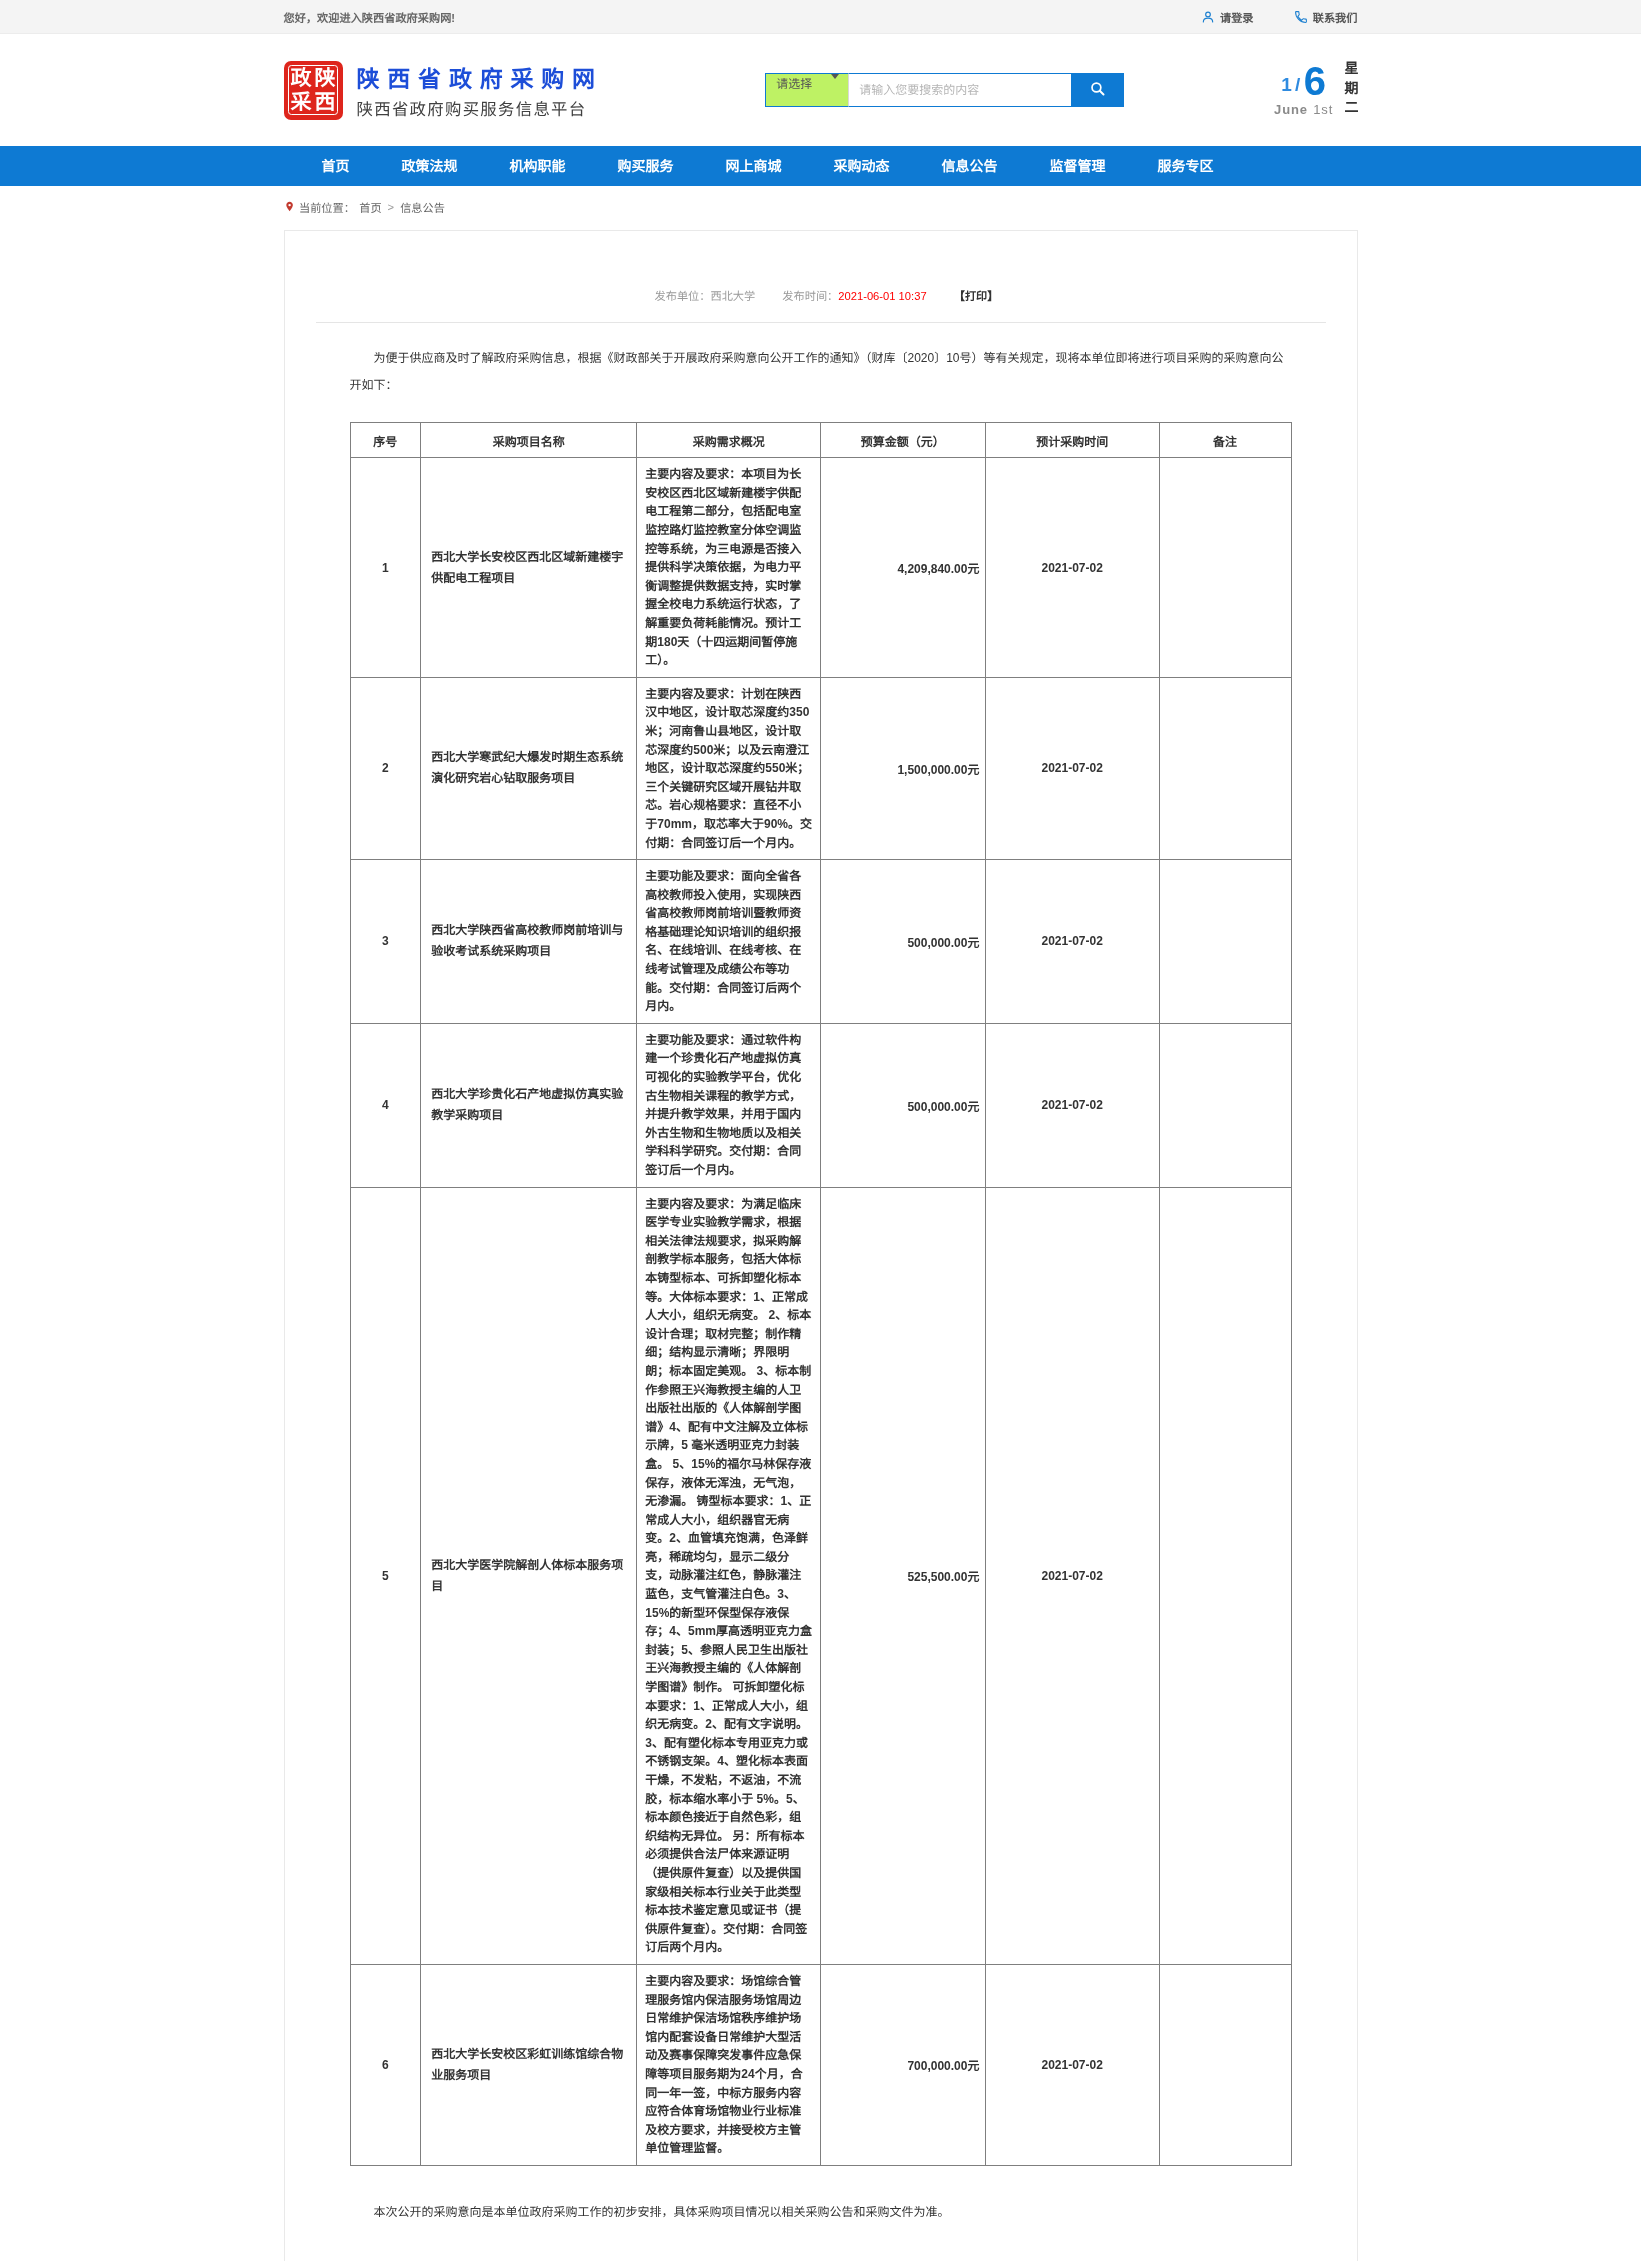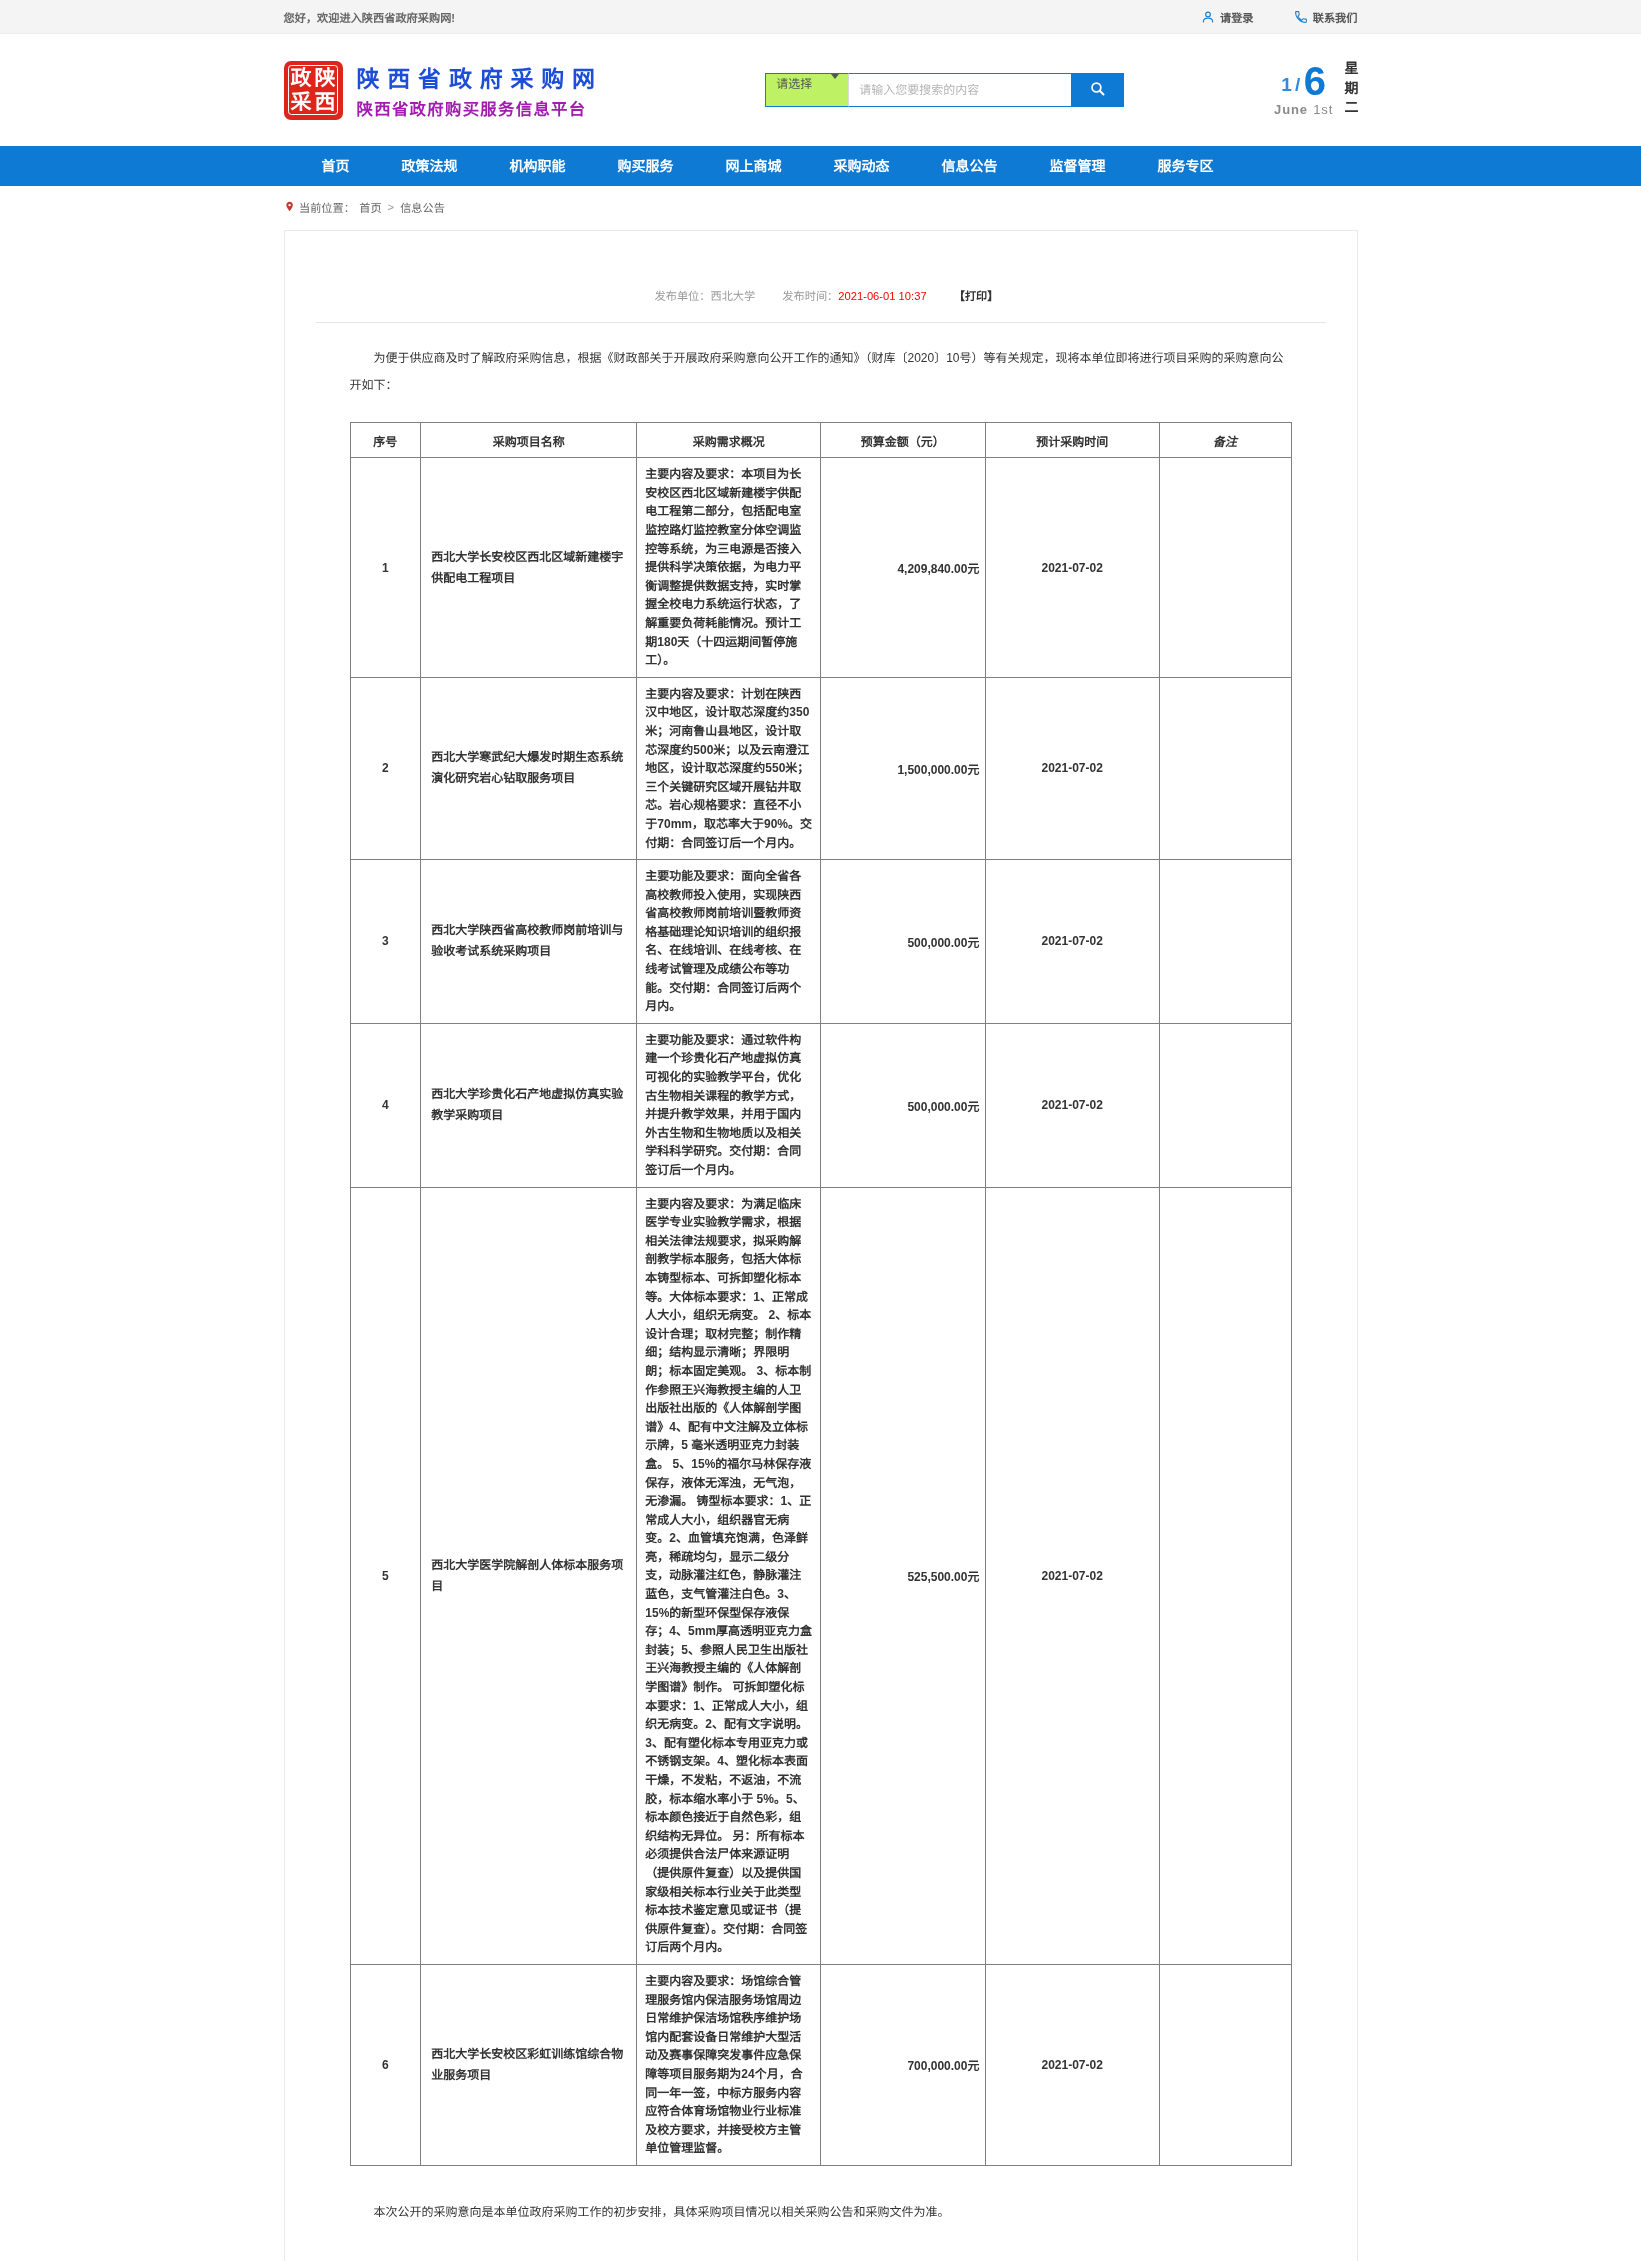--- a/index.html
+++ b/index.html
@@ -16,21 +16,21 @@
 
   
   .header { background:#fff; }
   .header-inner { display:flex; align-items:center; justify-content:space-between; height:112px; }
   .brand { display:flex; align-items:center; gap:14px; }
   .logo { width:59px; height:59px; background:#de251c; border-radius:7px; padding:4.3px; flex:none; }
   .logo-grid { width:100%; height:100%; border:1.7px solid #fff; border-radius:3.4px;
                display:grid; grid-template-columns:1fr 1fr; }
   .logo-grid span { color:#fff; font-weight:bold; font-size:21px; line-height:23px; text-align:center; }
   .site-name { font-size:23px; font-weight:bold; color:#1d4ed8; letter-spacing:7.8px; white-space:nowrap; }
-  .site-subtitle { font-size:16.4px; font-weight:bold; color:#a21caf; letter-spacing:1.3px; margin-top:2px; white-space:nowrap; }
+  .site-subtitle { font-size:16.4px; font-weight:normal; color:#404040; letter-spacing:1.3px; margin-top:2px; white-space:nowrap; }
 
   .searchbox { display:flex; align-items:stretch; height:34px; width:371px; }
   .search-select { display:flex; align-items:flex-start; gap:19px; border:1.7px solid #0e7ad3; border-right:none;
                    background:#bef264; padding:0 8.6px 0 10.3px; font-size:12px; color:#555; cursor:pointer;margin-left:12px; }
   .caret { width:0; height:0; border-left:4.3px solid transparent; border-right:4.3px solid transparent; border-top:5.2px solid #555; }
   .search-input { flex:1; border:1.7px solid #0e7ad3; border-left:0.9px solid #d9d9d9; border-right:none;
                   font-size:12px; padding:0 10.3px; outline:none; color:#333; }
   .search-input::placeholder { color:#b5b5b5; }
   .search-btn { width:53px; background:#0e7ad3; border:none; cursor:pointer; display:flex; align-items:center; justify-content:center; }
 
@@ -61,21 +61,21 @@
   .pubinfo .seg { margin:0 12px; }
   .pub-time { color:#ff0000; }
   .print-btn { color:#333; cursor:pointer; font-weight:bold; margin-left:12px; }
   .rule { border:none; border-top:0.9px solid #e5e5e5; margin:19px -34px 0 -34px; }
   .intro { font-size:12px; line-height:2.2; text-indent:2em; margin-top:22.4px; color:#333; }
 
   table.ptable { width:100%; border-collapse:collapse; table-layout:fixed; margin-top:24px; }
   .ptable th, .ptable td { border:0.9px solid #7f7f7f; font-size:12px; color:#333; vertical-align:middle;font-weight:bold; }
   .ptable th { font-weight:bold; padding:8.6px 3.4px; text-align:center; }
   .col-0 { width:7.5%; }  .col-1 { width:23%; } .col-2 { width:19.5%; }
-  .col-3 { width:17.5%; } .col-4 { width:18.5%; } .col-5 { width:14%;font-style:italic; }
+  .col-3 { width:17.5%; } .col-4 { width:18.5%; } .col-5 { width:14%; }
   td.c-no   { text-align:center; }
   td.c-name { text-align:left; padding:8.6px 10.3px; line-height:1.75; }
   td.c-desc { text-align:left; padding:7px 7.8px; line-height:1.55; }
   td.c-budget { text-align:right; padding:7px 5.2px 7px 3.4px; }
   td.c-time { text-align:center; }
   td.c-note { text-align:center; }
 
   .closing { font-size:12px; line-height:2; text-indent:2em; margin-top:34px; color:#333; }
 </style>
 </head>

